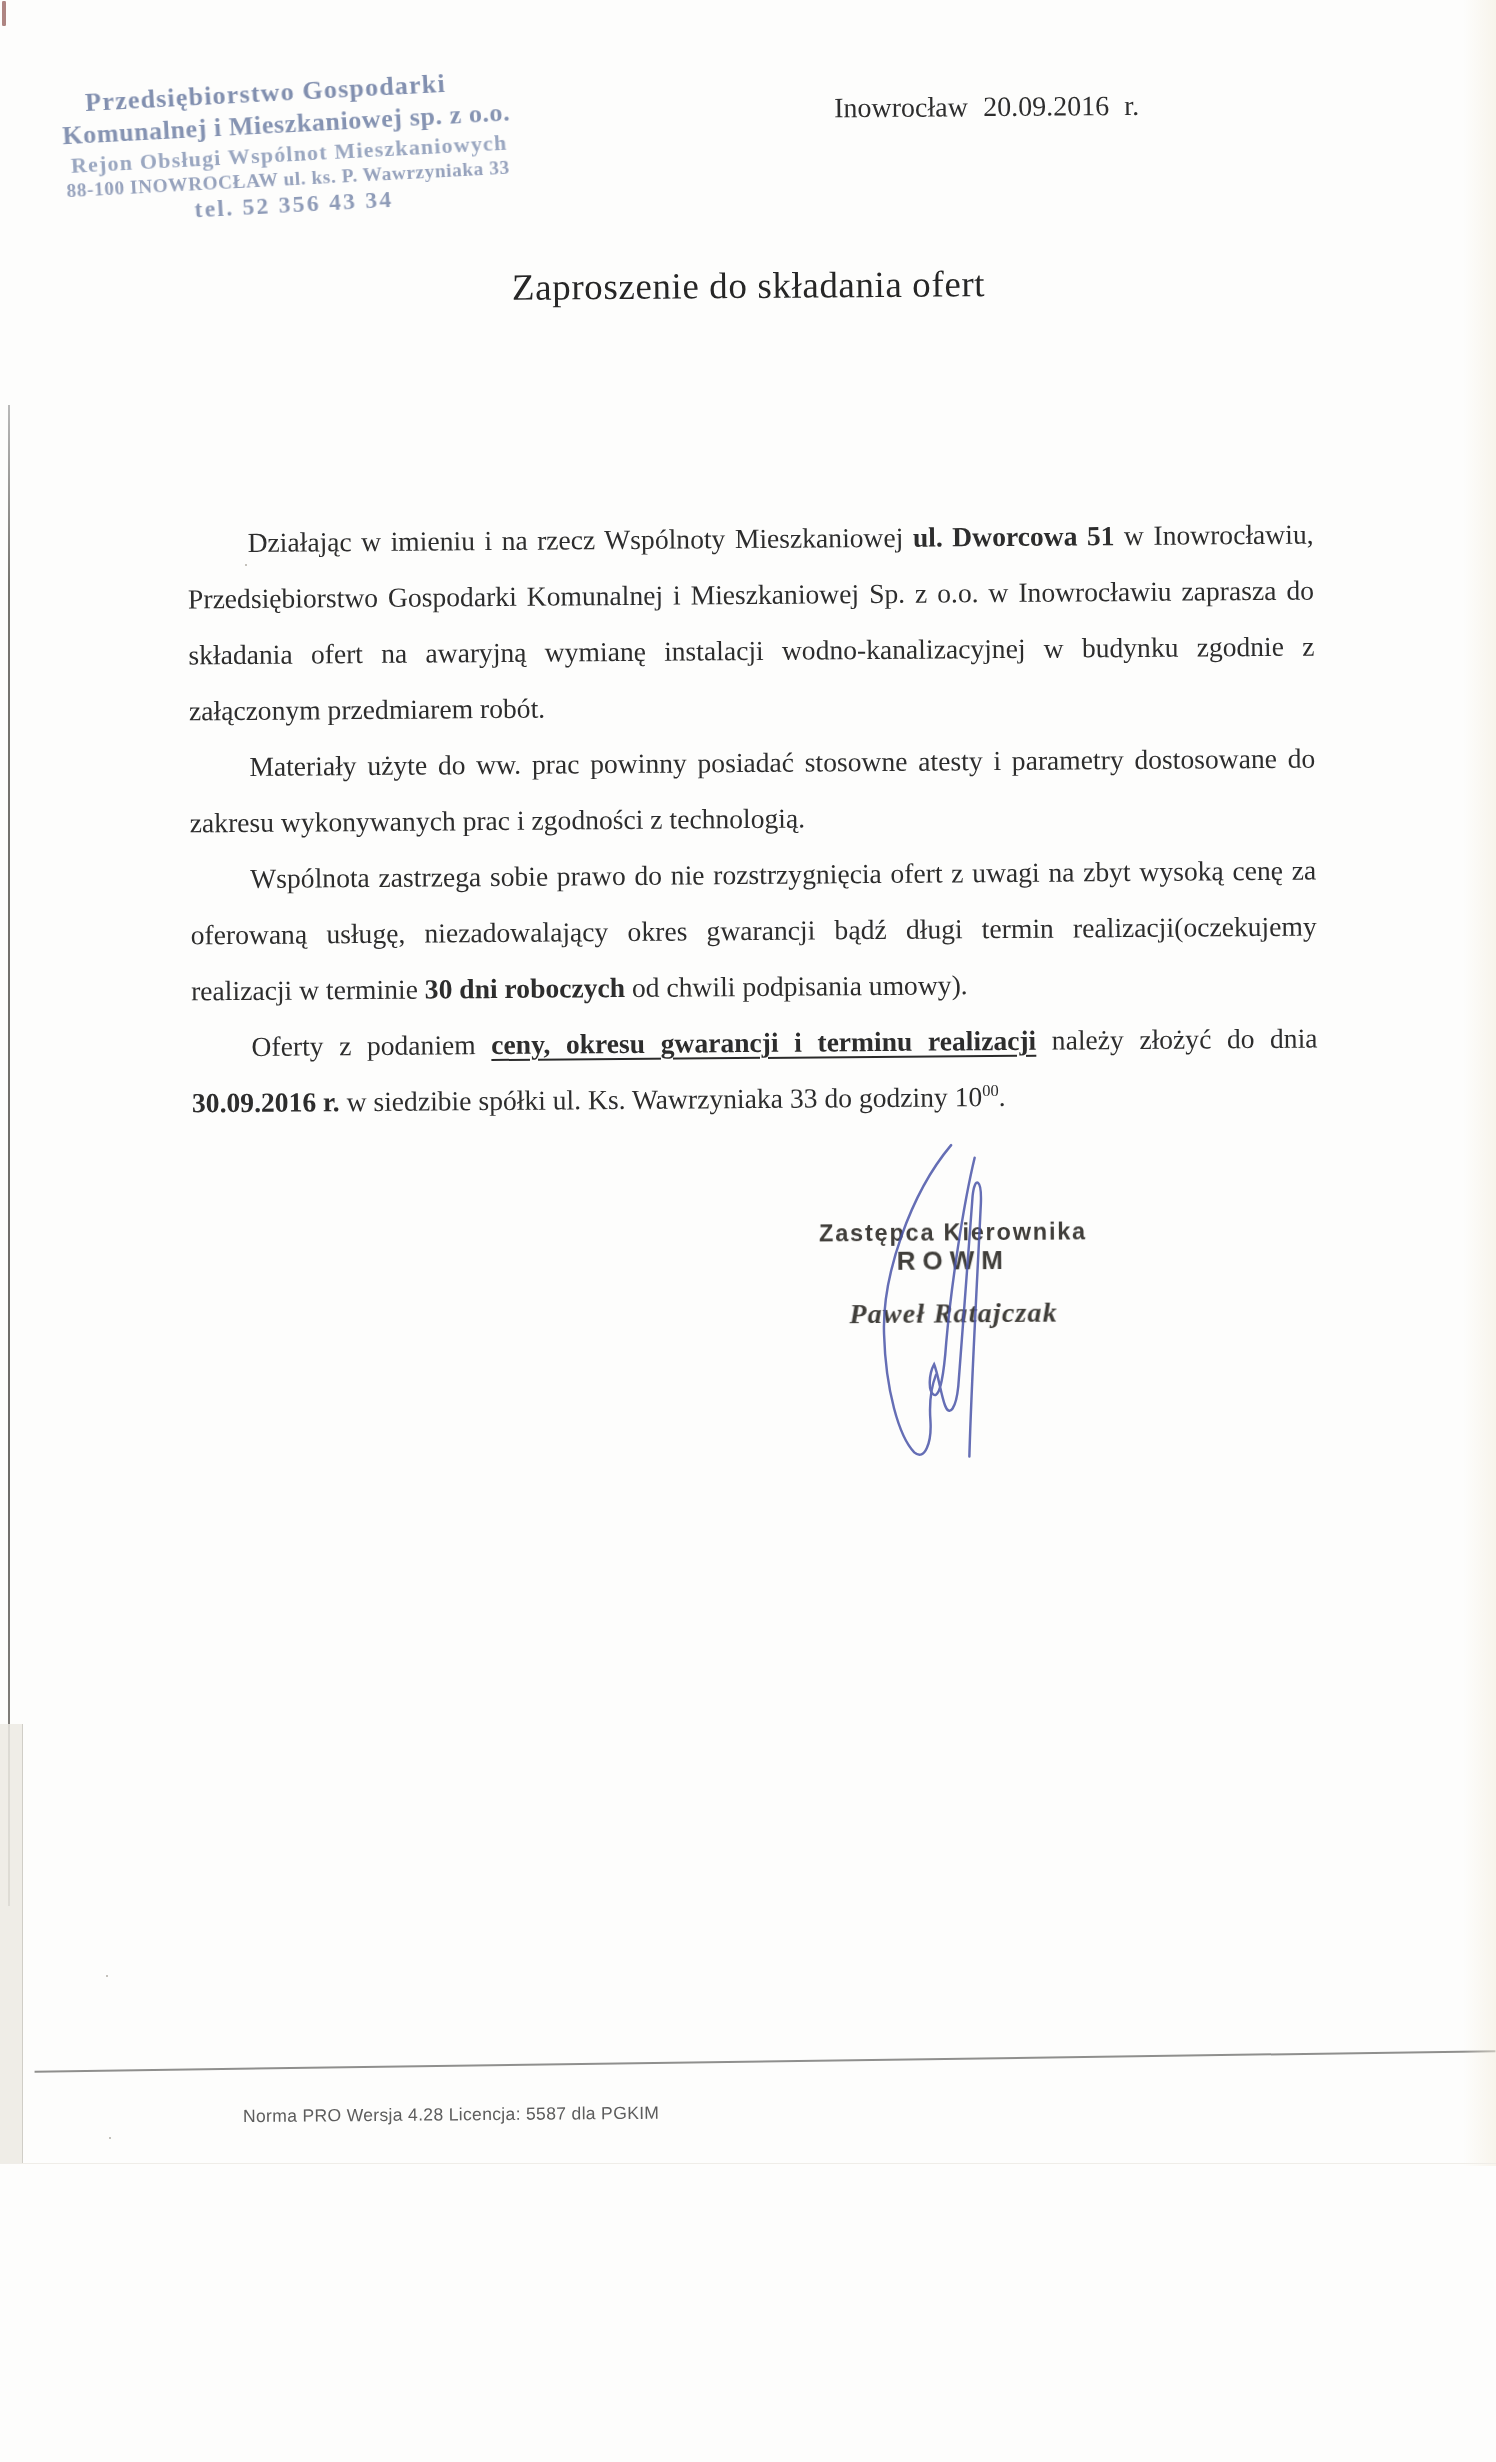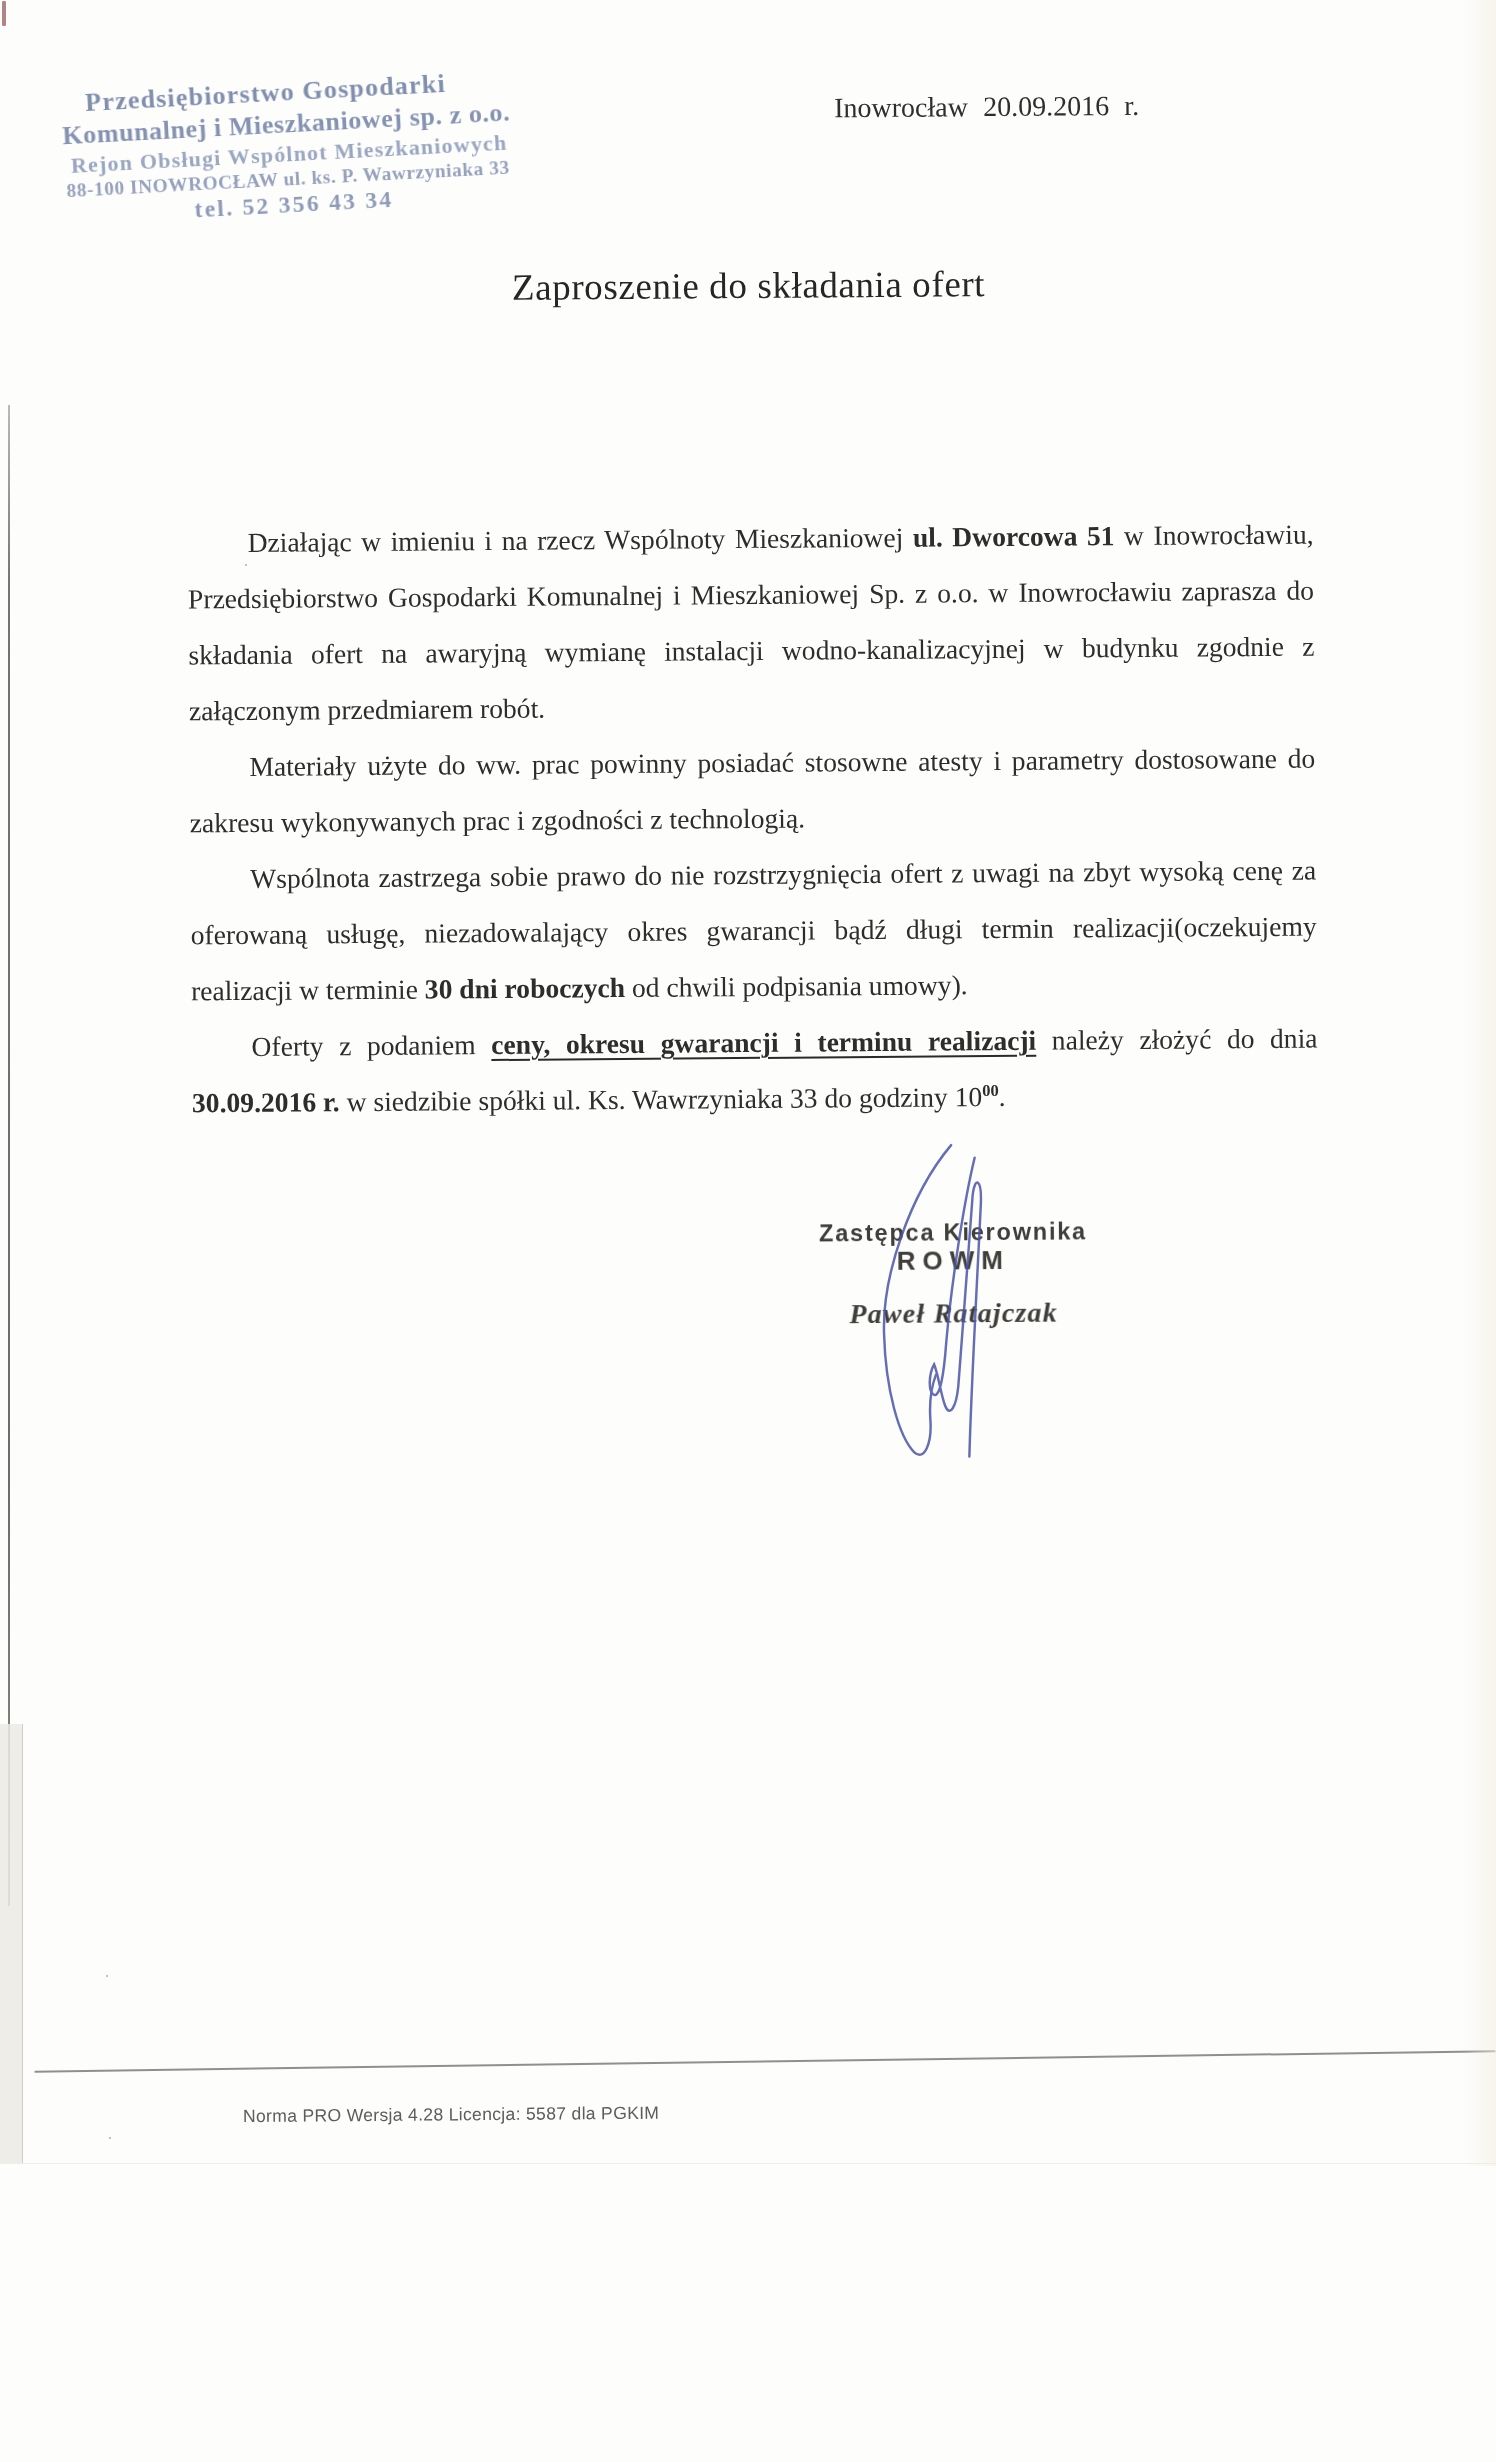--- a/index.html
+++ b/index.html
@@ -50,21 +50,21 @@
     text-align:justify;
   }
   .body-text p{margin:0;text-indent:60px;}
   .b{font-weight:bold;}
   .u{
     text-decoration:underline;
     text-decoration-thickness:2.3px;
     text-underline-offset:4.7px;
     text-decoration-color:#2a2a2a;
   }
-  .sup{font-size:0.6em;vertical-align:super;line-height:0;font-weight:bold;}
+  .sup{font-size:0.6em;vertical-align:super;line-height:0;}
 
   
   .sig-stamp{
     position:absolute;left:815px;top:1221px;width:276px;
     text-align:center;color:#403e3a;
     filter:blur(0.3px);
     font-family:"Liberation Sans", sans-serif;
   }
   .sig-stamp .r1{font-size:23.5px;font-weight:bold;letter-spacing:1.8px;line-height:27px;}
   .sig-stamp .r2{font-size:26px;font-weight:bold;letter-spacing:7px;line-height:28px;}

